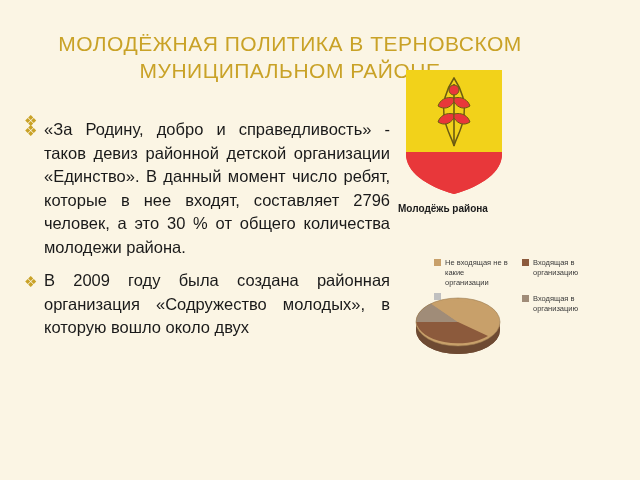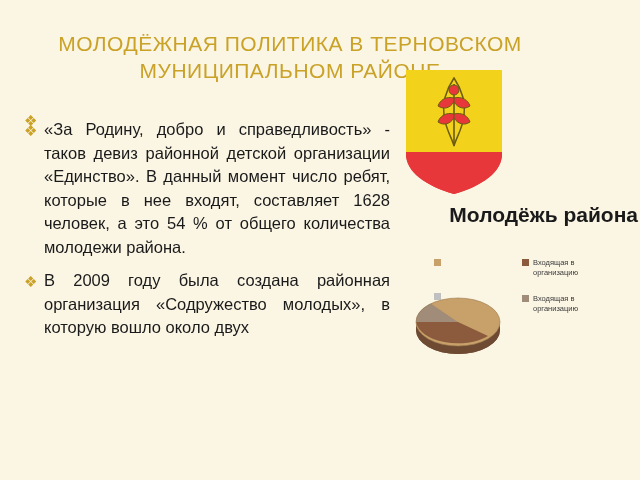--- a/index.html
+++ b/index.html
@@ -65,22 +65,22 @@
     width: 100px;
     height: 128px;
   }
   .emblem svg { display: block; }
 
   .chart-title {
     position: absolute;
     left: 398px;
     top: 203px;
     width: 240px;
-    text-align: right;
-    font-size: 21px;
+    text-align: left;
+    font-size: 10px;
     font-weight: bold;
     color: #1a1a1a;
   }
   .chart-area {
     position: absolute;
     left: 398px;
     top: 230px;
     width: 242px;
     height: 130px;
   }
@@ -145,36 +145,37 @@
       <path d="M2 2 H98 V126 H2 Z" fill="none"></path>
     </svg>
   </div>
 
   <ul class="body-list">
     <li>
       <span class="bullet">❖</span>
     </li>
     <li>
       <span class="bullet">❖</span>
-      <span> «За Родину, добро и справедливость» - таков девиз районной детской организации «Единство». В данный момент число ребят, которые в нее входят, составляет 1628 человек, а это 54 % от общего количества молодежи района.</span>
+      <span> «За Родину, добро и справедливость» - таков девиз районной детской организации «Единство». В данный момент число ребят, которые в нее входят, составляет 2796 человек, а это 30 % от общего количества молодежи района.</span>
     </li>
     <li>
       <span class="bullet">❖</span>
       <span>В 2009 году была создана районная организация «Содружество молодых», в которую вошло около двух</span>
     </li>
   </ul>
 
   <div class="chart-title">Молодёжь района</div>
 
   <div class="chart-area">
 
     <div class="legend">
       <div class="legend-col c1">
         <div class="legend-item">
           <span class="swatch" style="background:#c8a06a"></span>
+          <span>Не входящая не в какие организации</span>
         </div>
       </div>
       <div class="legend-col c2">
         <div class="legend-item">
           <span class="swatch" style="background:#8c5a3c"></span>
           <span>Входящая в организацию</span>
         </div>
       </div>
       <div class="legend-col c3">
         <div class="legend-item">

